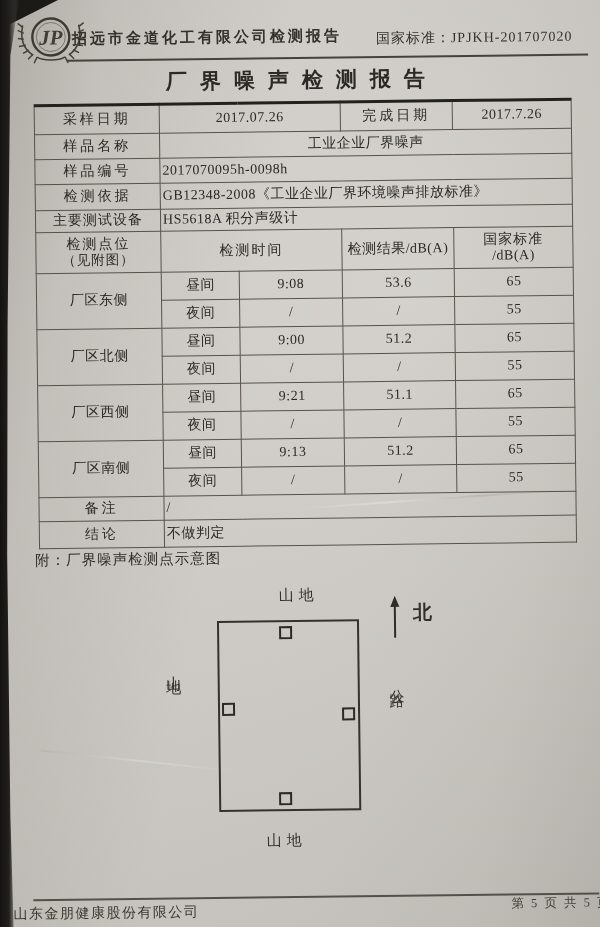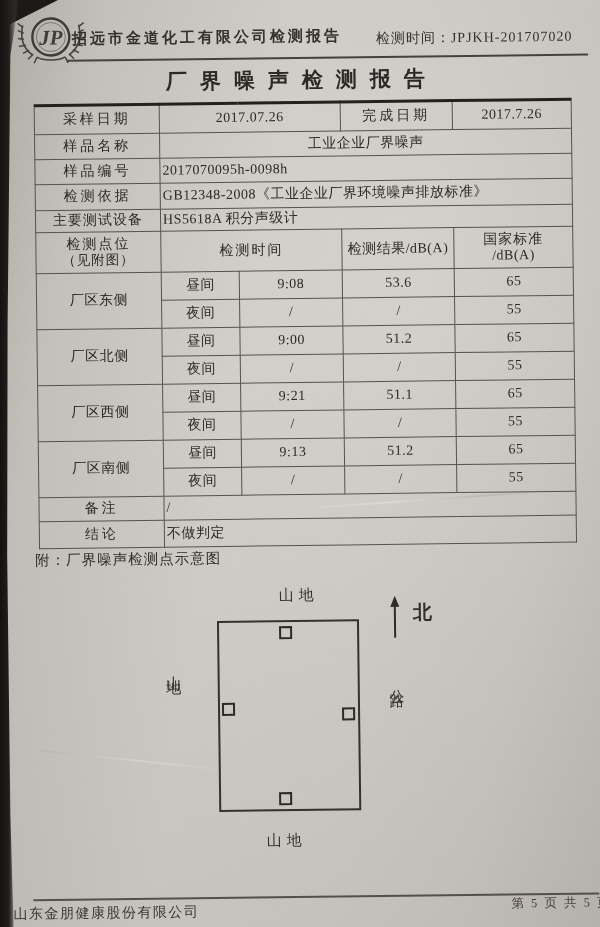--- a/index.html
+++ b/index.html
@@ -82,21 +82,21 @@
     <circle cx="40" cy="26" r="18.5" fill="none" stroke="#3c3a34" stroke-width="2.4"></circle>
     <circle cx="40" cy="26" r="14.5" fill="none" stroke="#6b6860" stroke-width="0.8"></circle>
     <text x="40" y="33.5" text-anchor="middle" font-family="Liberation Serif, DejaVu Serif, serif" font-size="21" font-weight="bold" font-style="italic" fill="#403d36">JP</text>
     <path d="M22,44 C13,38 9,28 12,14" fill="none" stroke="#45423b" stroke-width="1.6"></path>
     <path d="M58,44 C67,38 71,28 68,14" fill="none" stroke="#45423b" stroke-width="1.6"></path>
     <path d="M12,16 l-5,-4 M13,22 l-6,-3 M13,28 l-6,-1 M15,34 l-7,1 M18,39 l-6,3 M22,43 l-5,5 M26,46 l-3,6" fill="none" stroke="#45423b" stroke-width="1.5"></path>
     <path d="M68,16 l5,-4 M67,22 l6,-3 M67,28 l6,-1 M65,34 l7,1 M62,39 l6,3 M58,43 l5,5 M54,46 l3,6" fill="none" stroke="#45423b" stroke-width="1.5"></path>
     <path d="M26,46 C32,50 48,50 54,46" fill="none" stroke="#45423b" stroke-width="1.6"></path>
   </svg>
   <div class="company-title">招远市金道化工有限公司检测报告</div>
-  <div class="report-no"><span>检测时间：</span><span>JPJKH-201707020</span></div>
+  <div class="report-no"><span>国家标准：</span><span>JPJKH-201707020</span></div>
   <div class="header-rule"></div>
   <div class="doc-title">厂界噪声检测报告</div>
 
   <table class="main">
     <colgroup>
         <col style="width:125px">
         <col style="width:78px">
         <col style="width:103px">
         <col style="width:112px">
         <col style="width:119px">

